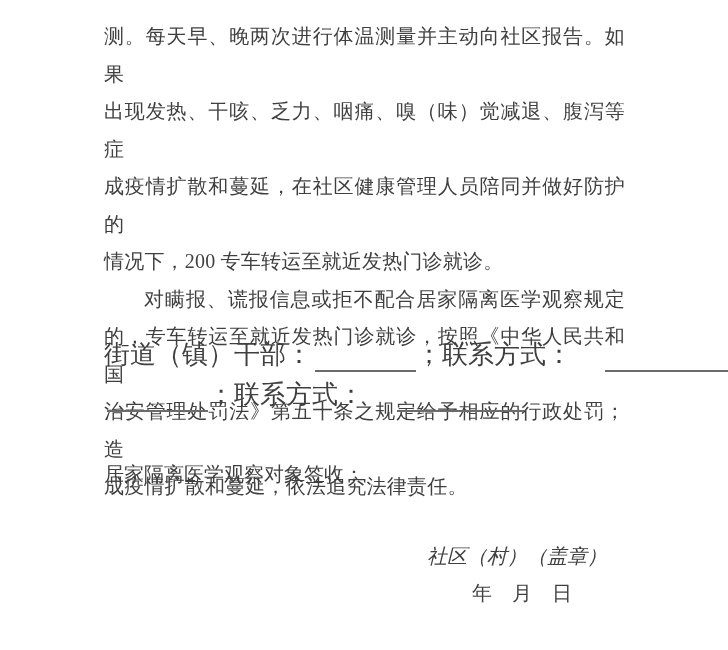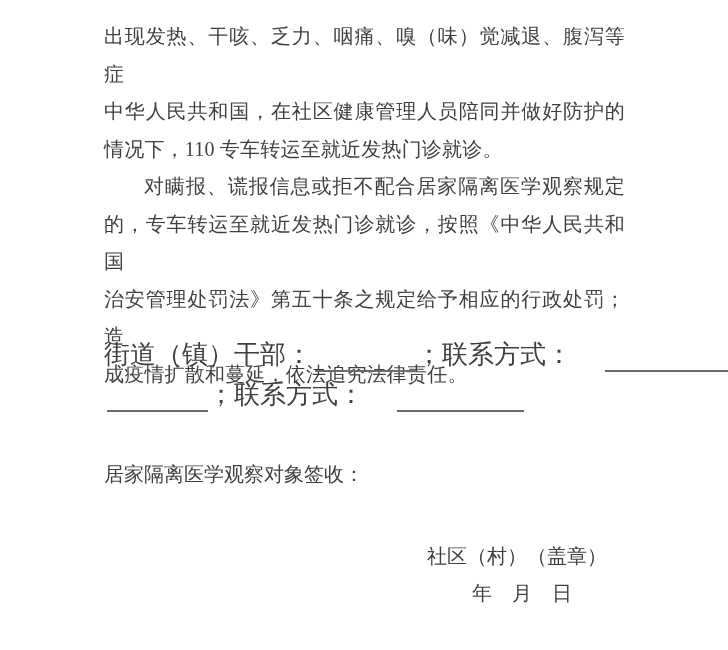--- a/index.html
+++ b/index.html
@@ -54,39 +54,41 @@
     left: 104px;
     top: 461px;
     font-size: 20px;
   }
   .stamp {
     position: absolute;
     top: 543px;
     right: 121px;
     font-size: 20px;
     white-space: nowrap;
+    font-style: italic;
   }
   .date {
     position: absolute;
     top: 580px;
     right: 156px;
     font-size: 20px;
     white-space: nowrap;
     margin-left: 8px;
   }
 </style>
 </head>
 <body>
 
 <div class="page">
 
   <div class="body-text">
+    <div class="bline">测。每天早、晚两次进行体温测量并主动向社区报告。如果</div>
     <div class="bline">出现发热、干咳、乏力、咽痛、嗅（味）觉减退、腹泻等症</div>
-    <div class="bline">中华人民共和国，在社区健康管理人员陪同并做好防护的</div>
-    <div class="bline pend">情况下，110 专车转运至就近发热门诊就诊。</div>
+    <div class="bline">成疫情扩散和蔓延，在社区健康管理人员陪同并做好防护的</div>
+    <div class="bline pend">情况下，200 专车转运至就近发热门诊就诊。</div>
     <div class="bline indent">对瞒报、谎报信息或拒不配合居家隔离医学观察规定</div>
     <div class="bline">的，专车转运至就近发热门诊就诊，按照《中华人民共和国</div>
     <div class="bline">治安管理处罚法》第五十条之规定给予相应的行政处罚；造</div>
     <div class="bline pend">成疫情扩散和蔓延，依法追究法律责任。</div>
   </div>
 
   <div class="sigrow sigrow1">
     <span>街道（镇）干部：</span>
     <span class="uline u1"></span>
     <span>；联系方式：</span>

